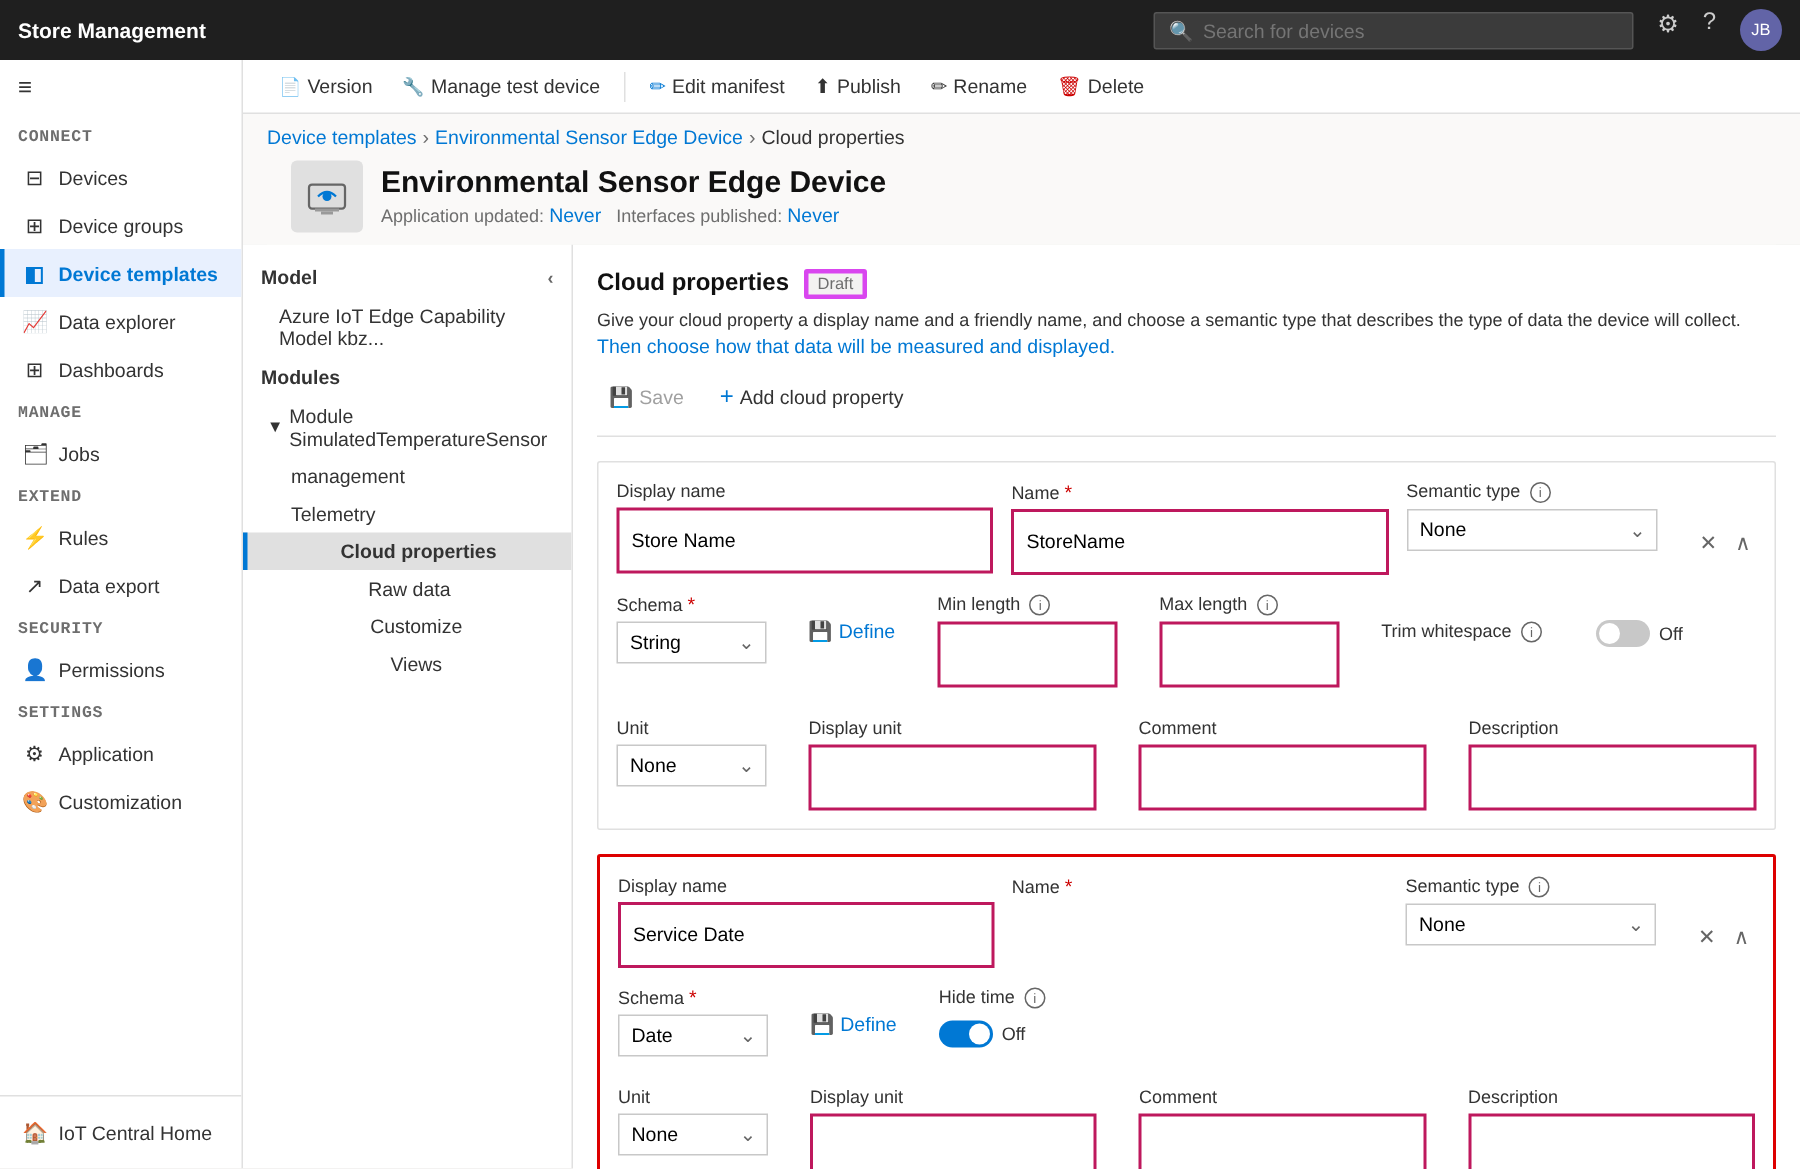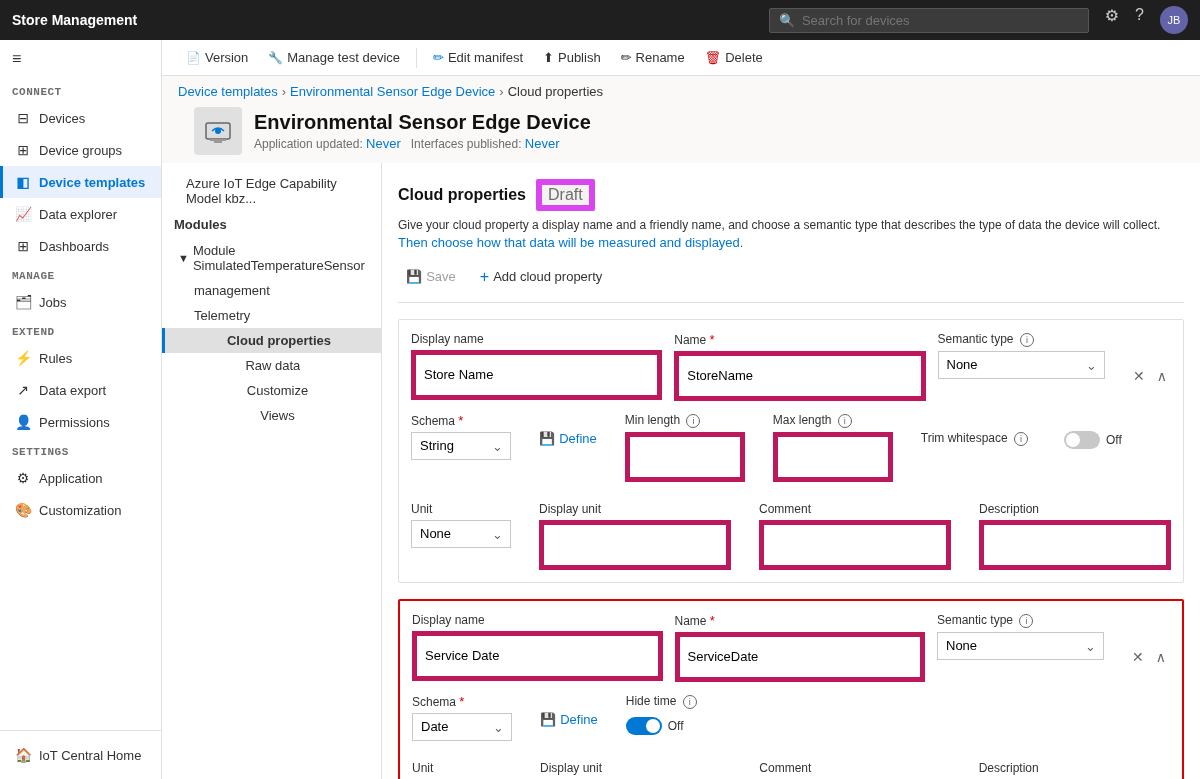--- a/index.html
+++ b/index.html
@@ -66,38 +66,38 @@
     .tree-item { padding: 5px 12px 5px 24px; cursor: pointer; color: #333; display: flex; align-items: center; justify-content: center; }
     .tree-item.active { background: #e0e0e0; font-weight: 600; border-left: 3px solid #0078d4; }
     .tree-sub-header { display: flex; align-items: center; padding: 5px 12px 5px 16px; color: #333; font-weight: 500; }
     .tree-sub-item { padding: 5px 12px 5px 32px; cursor: pointer; color: #333; }
     .tree-edit-icon { opacity: 0; font-size: 11px; color: #0078d4; }
 
     
     .cloud-panel { flex: 1; overflow-y: auto; padding: 16px; background: #fff; }
     .cloud-panel-header { display: flex; align-items: center; gap: 10px; margin-bottom: 6px; }
     .cloud-panel-title { font-size: 16px; font-weight: 600; color: #111; }
-    .draft-badge { font-size: 16px; color: #6e6e6e; background: #f3f2f1; border: 6px solid #d946ef; padding: 1px 6px; border-radius: 2px; }
+    .draft-badge { font-size: 11px; color: #6e6e6e; background: #f3f2f1; border: 3px solid #d946ef; padding: 1px 6px; border-radius: 2px; }
     .cloud-panel-desc { font-size: 12px; color: #333; margin-bottom: 12px; line-height: 1.4; }
     .cloud-panel-desc a { color: #0078d4; text-decoration: none; }
     .panel-actions { display: flex; align-items: center; gap: 8px; margin-bottom: 16px; border-bottom: 1px solid #e0e0e0; padding-bottom: 12px; }
     .action-btn { display: flex; align-items: center; gap: 4px; padding: 4px 8px; cursor: pointer; border: none; background: transparent; color: #333; font-size: 13px; }
     .action-btn-disabled { color: #a0a0a0; }
 
     
     .prop-card { border: 1px solid #e0e0e0; border-radius: 2px; margin-bottom: 16px; overflow: visible; }
     .prop-card-top { display: flex; align-items: center; gap: 24px; padding: 12px; }
     .prop-field-group { display: flex; gap: 12px; flex: 1; }
     .prop-field { display: flex; flex-direction: column; gap: 4px; }
     .prop-field-lg { flex: 1.5; }
     .prop-field-md { flex: 1.5; }
     .prop-field-sm { flex: 1; }
     .prop-label { font-size: 12px; color: #333; font-weight: 500; }
     .prop-required { color: #c00; }
-    .prop-input { border: 5px solid #be185d; padding: 20px 8px; font-size: 13px; outline: none; height: 28px; width: 100%; }
+    .prop-input { border: 2px solid #be185d; padding: 20px 8px; font-size: 13px; outline: none; height: 28px; width: 100%; }
     .prop-select { border: 1px solid #c8c8c8; padding: 4px 8px; font-size: 13px; outline: none; height: 28px; width: 100%; background: #fff; appearance: none; cursor: pointer; }
     .prop-select-wrap { position: relative; }
     .prop-select-wrap::after { content: '⌄'; position: absolute; right: 8px; top: 50%; transform: translateY(-50%); pointer-events: none; color: #666; }
     .prop-card-actions { display: flex; align-items: center; gap: 4px; padding-top: 20px; flex-shrink: 0; }
     .prop-icon-btn { border: none; background: transparent; cursor: pointer; font-size: 14px; color: #666; padding: 4px; }
 
     
     .schema-row { display: flex; gap: 28px; align-items: flex-start; padding: 0 12px 12px; }
     .schema-define { display: flex; align-items: center; gap: 4px; padding-top: 18px; color: #0078d4; cursor: pointer; font-size: 12px; white-space: nowrap; }
 
@@ -171,20 +171,21 @@
     <div class="sidebar-section-label">Extend</div>
     <div class="sidebar-item">
       <span class="sidebar-item-icon">⚡</span>
       <span>Rules</span>
     </div>
     <div class="sidebar-item">
       <span class="sidebar-item-icon">↗</span>
       <span>Data export</span>
     </div>
 
+    <div class="sidebar-section-label">Security</div>
     <div class="sidebar-item">
       <span class="sidebar-item-icon">👤</span>
       <span>Permissions</span>
     </div>
 
     <div class="sidebar-section-label">Settings</div>
     <div class="sidebar-item">
       <span class="sidebar-item-icon">⚙</span>
       <span>Application</span>
     </div>
@@ -254,20 +255,24 @@
           <div class="device-meta">
             Application updated: <a>Never</a>&nbsp;&nbsp;&nbsp;Interfaces published: <a>Never</a>
           </div>
         </div>
       </div>
     </div>
 
     <div class="three-col">
 
       <div class="tree-panel">
+        <div class="tree-section-header">
+          <span>Model</span>
+          <span class="collapse-icon">‹</span>
+        </div>
         <div class="tree-item">
           <span>Azure IoT Edge Capability Model kbz...</span>
         </div>
         <div class="tree-section-header">
           <span>Modules</span>
         </div>
         <div class="tree-sub-header">
           <span style="margin-right:4px;font-size:11px;">▼</span>
           <span>Module SimulatedTemperatureSensor</span>
         </div>
@@ -395,21 +400,20 @@
 
         <div class="prop-card selected">
           <div class="prop-card-top">
             <div class="prop-field-group">
               <div class="prop-field prop-field-lg">
                 <label class="prop-label">Display name</label>
                 <input type="text" class="prop-input" value="Service Date" style="">
               </div>
               <div class="prop-field prop-field-md">
                 <label class="prop-label">Name <span class="prop-required">*</span></label>
-                <input type="text" class="prop-input" value="ServiceDate" style="">
               </div>
               <div class="prop-field prop-field-sm">
                 <label class="prop-label">Semantic type <span class="info-icon">i</span></label>
                 <div class="prop-select-wrap">
                   <select class="prop-select">
                     <option>None</option>
                   </select>
                 </div>
               </div>
             </div>

